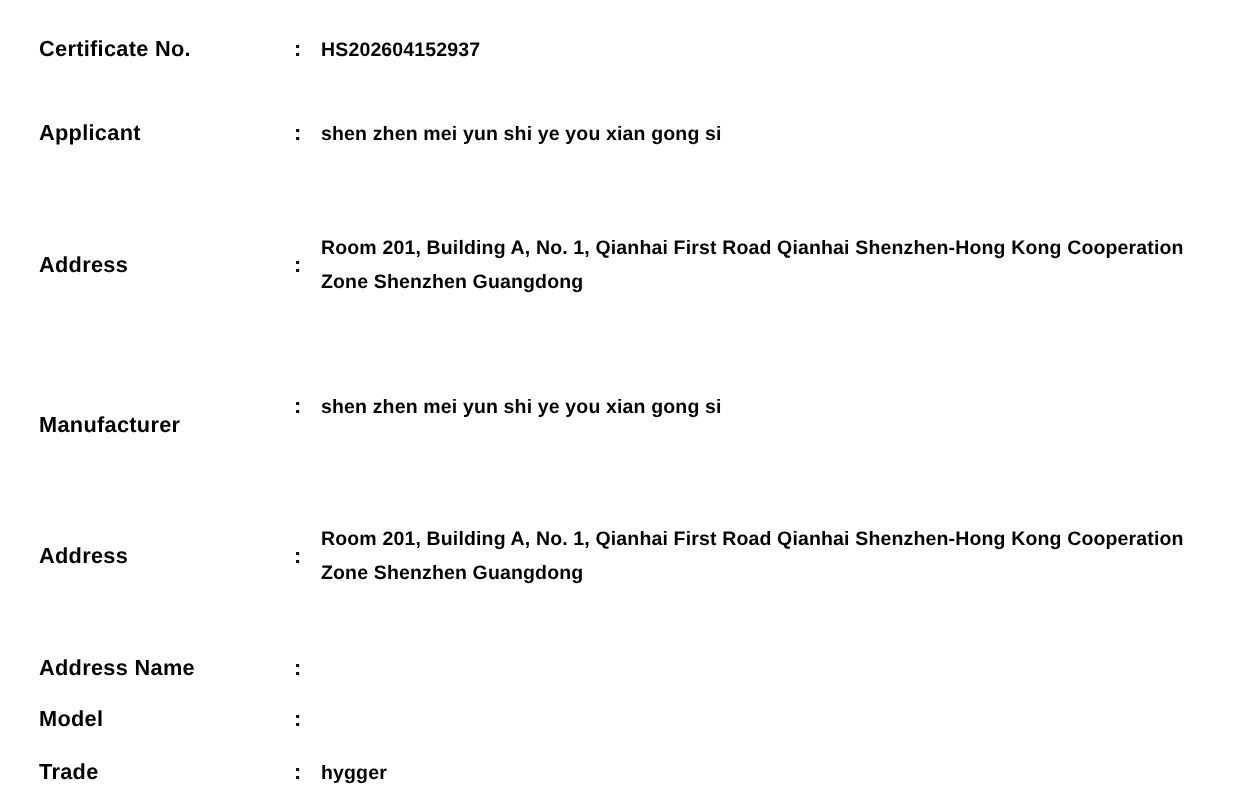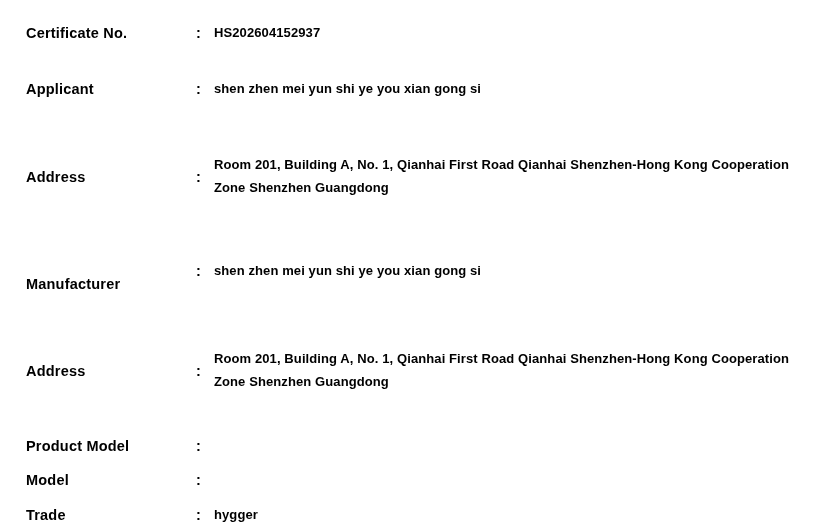--- a/index.html
+++ b/index.html
@@ -97,21 +97,21 @@
     <div class="field-value">shen zhen mei yun shi ye you xian gong si</div>
   </div>
 
   <div class="field-row row-address2">
     <div class="field-label">Address</div>
     <div class="field-colon">:</div>
     <div class="field-value">Room 201, Building A, No. 1, Qianhai First Road Qianhai Shenzhen-Hong Kong Cooperation Zone Shenzhen Guangdong</div>
   </div>
 
   <div class="field-row row-product">
-    <div class="field-label">Product Model</div>
+    <div class="field-label">Address Name</div>
     <div class="field-colon">:</div>
   </div>
 
   <div class="field-row row-model">
     <div class="field-label">Model</div>
     <div class="field-colon">:</div>
   </div>
 
   <div class="field-row row-trade">
     <div class="field-label">Trade</div>

